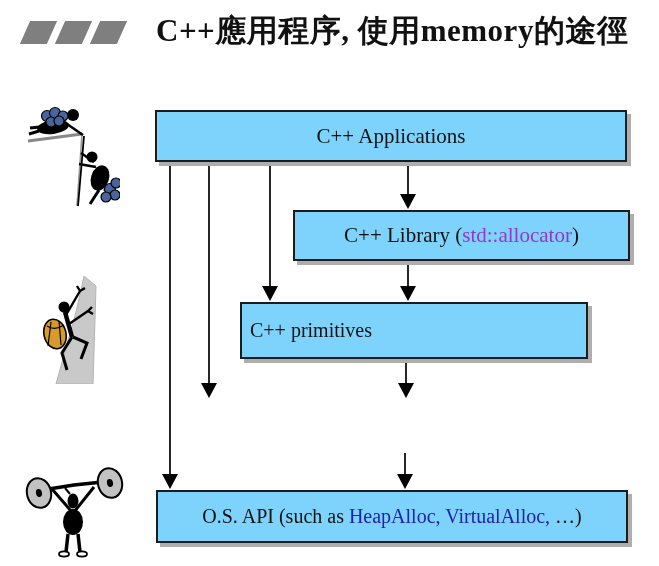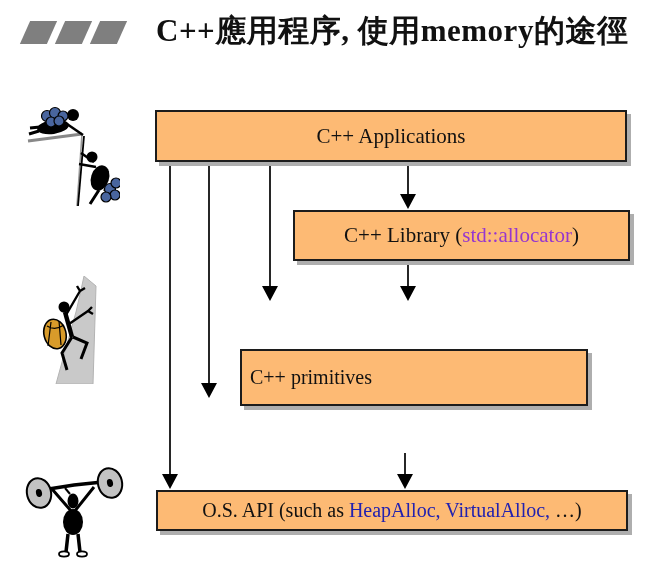--- a/index.html
+++ b/index.html
@@ -13,31 +13,31 @@
   .pgram { display:inline-block; width:27px; height:23px; margin-right:8px;
            background:var(--bullet-gray,#7f7f7f); transform:skewX(-24deg); }
   .title { font-size:31px; font-weight:bold; color:#111; white-space:nowrap; letter-spacing:0.5px; }
 
   
   .arrows { position:absolute; left:0; top:0; width:659px; height:566px; z-index:0; }
   .arrows line { stroke:#000; stroke-width:1.7; }
   .arrows polygon { fill:#000; }
 
   
-  .box { position:absolute; z-index:1; background:#fdba74; border:2px solid #1c1c1c;
+  .box { position:absolute; z-index:1; background:#7dd3fc; border:2px solid #1c1c1c;
          box-shadow:4px 4px 0 var(--shadow-gray,#aeaeae);
          display:flex; align-items:center; justify-content:center;
          font-size:21px; color:#111; white-space:nowrap; }
   .box.app        { left:155px; top:110px; width:472px; height:52px; }
   .box.library    { left:293px; top:210px; width:337px; height:51px; }
   .box.primitives { left:240px; top:302px; width:348px; height:57px;
                     flex-direction:column; align-items:flex-start; justify-content:center;
-                    padding:2px 8px; font-size:20px; line-height:25px;margin-top:47px; }
+                    padding:2px 8px; font-size:20px; line-height:25px; }
   .box.crt        { left:195px; top:399px; width:418px; height:53px; }
-  .box.os         { left:156px; top:490px; width:472px; height:41px; font-size:20px; }
+  .box.os         { left:156px; top:490px; width:472px; height:53px; font-size:20px; }
 
   .blue   { color:var(--accent-blue,#2121b0); }
   .purple { color:var(--accent-purple,#9636cf);margin-top:36px; }
 
   
   .clip { position:absolute; z-index:1; }
   .clip-climbers     { left:26px;  top:94px;  width:94px;  height:114px; }
   .clip-rockclimber  { left:34px;  top:276px; width:82px;  height:108px; }
   .clip-weightlifter { left:22px;  top:460px; width:104px; height:98px; }
 </style>

